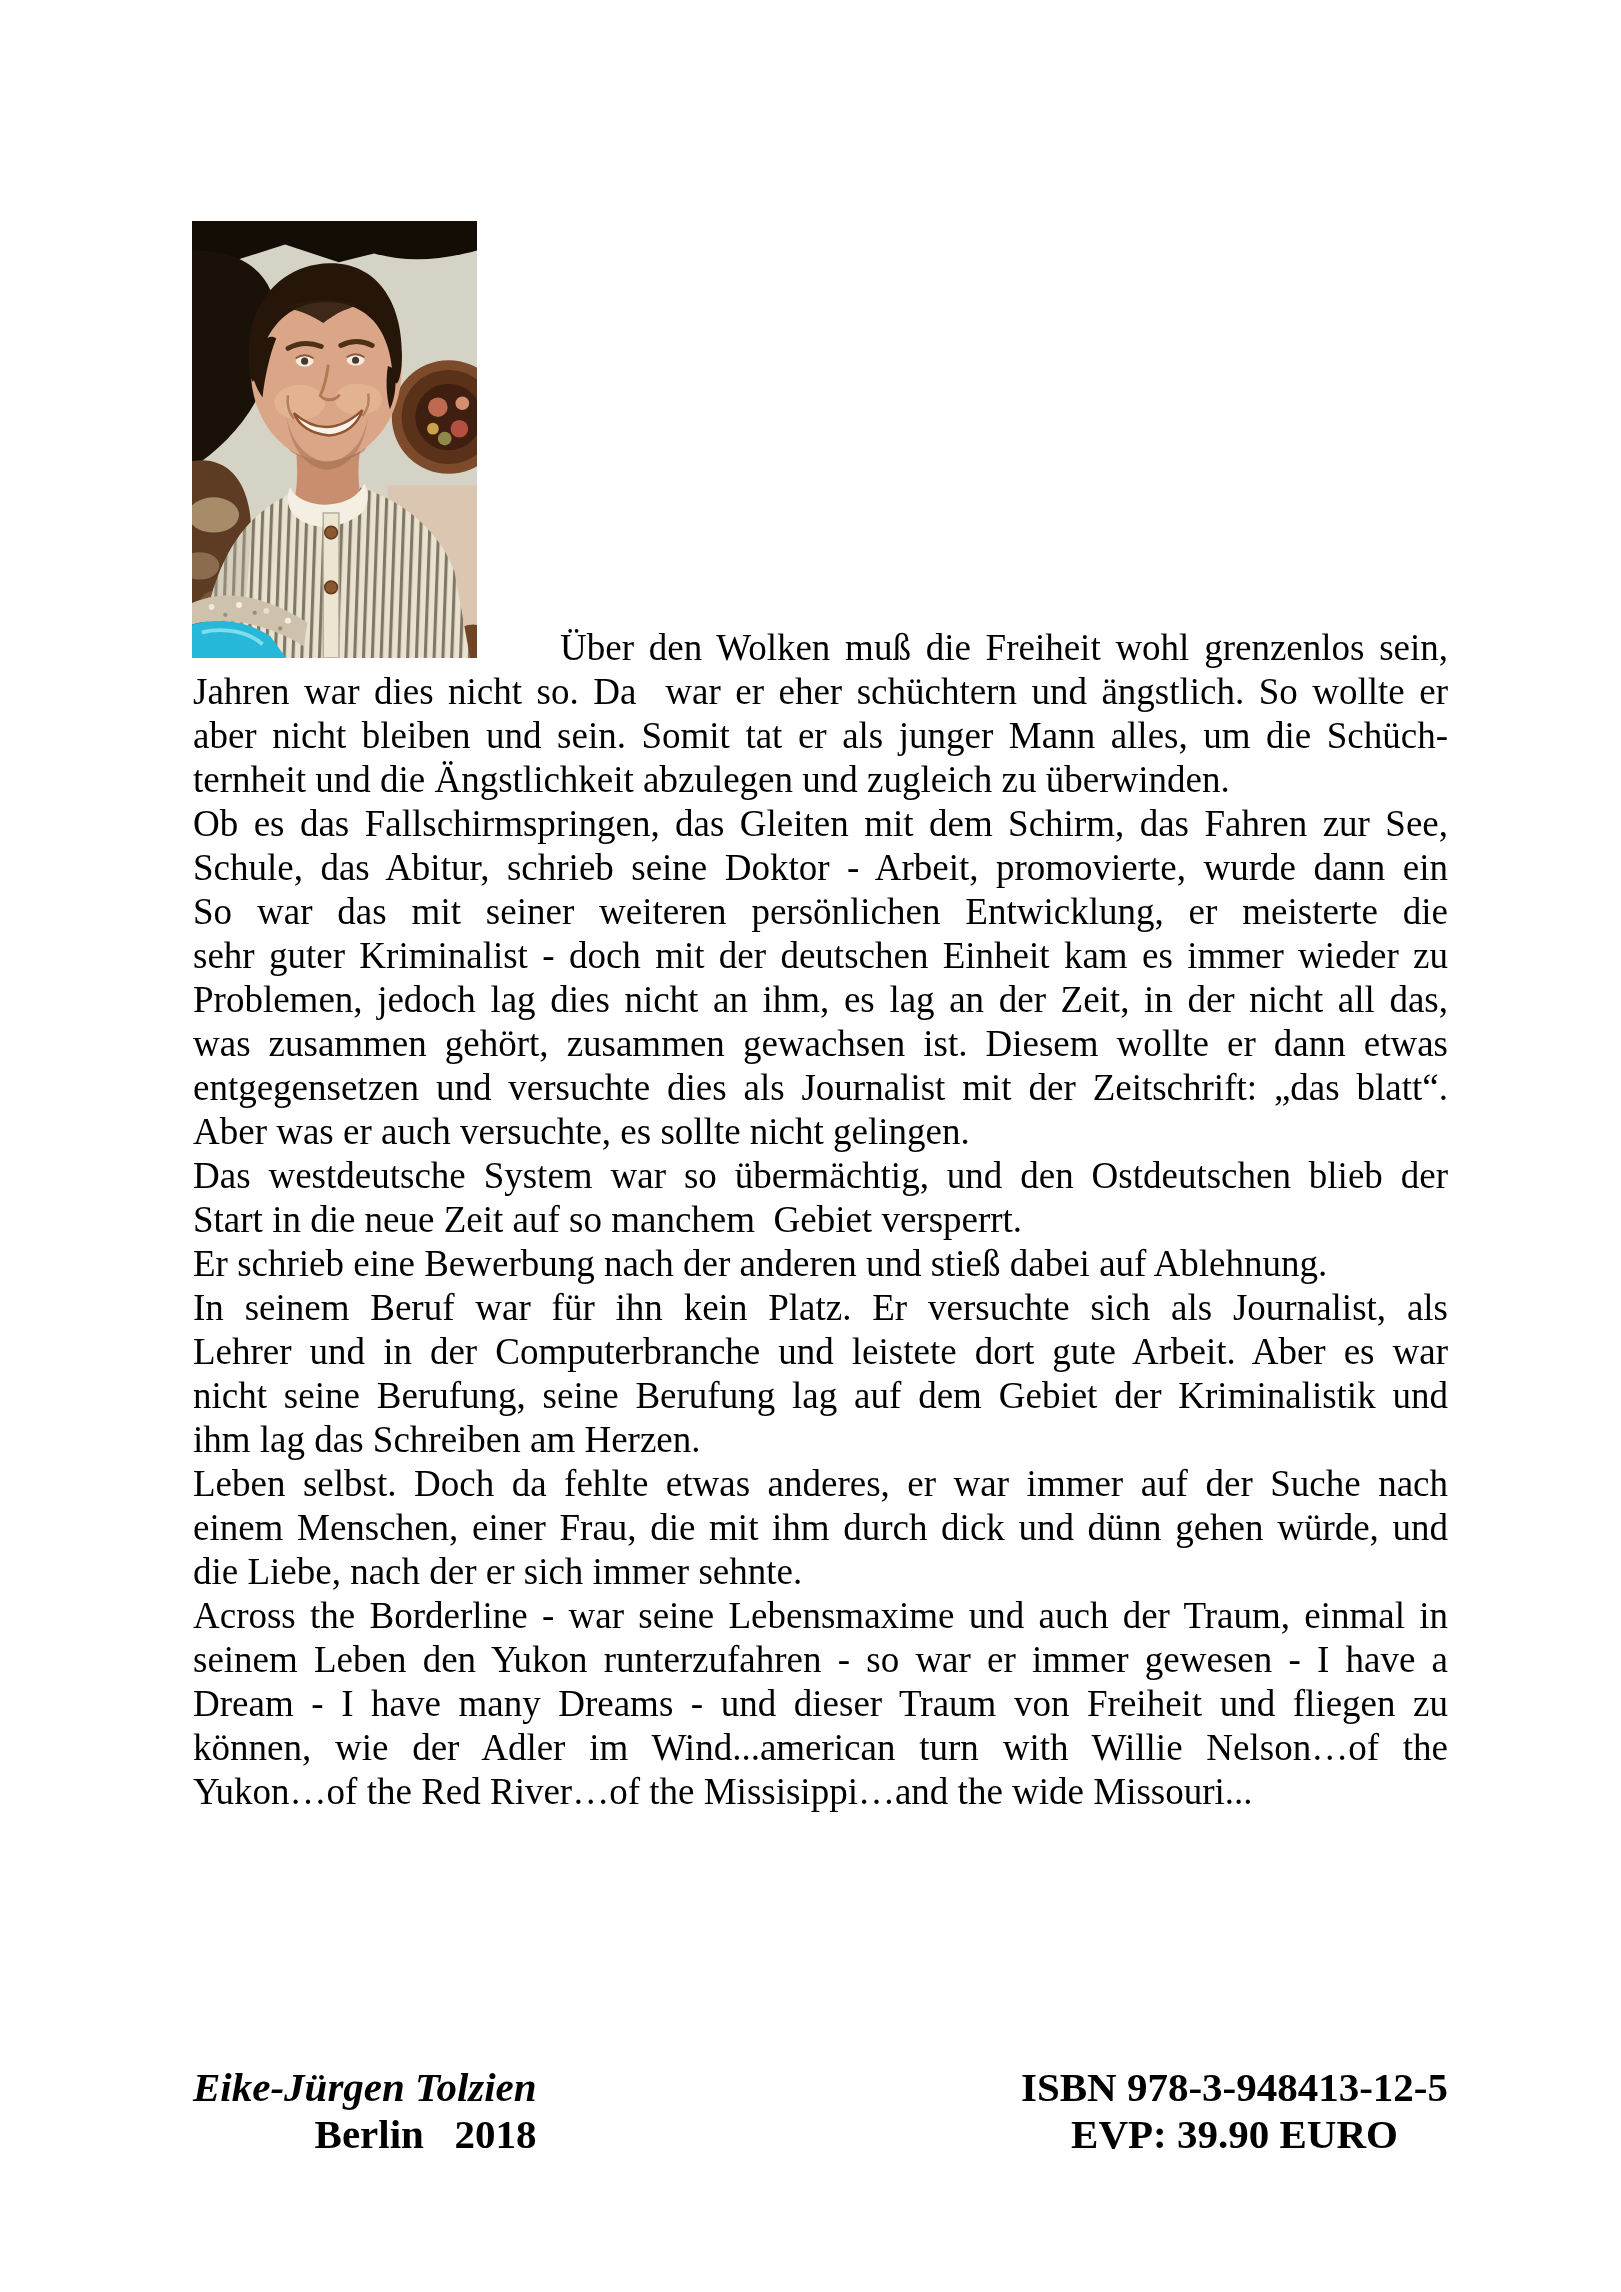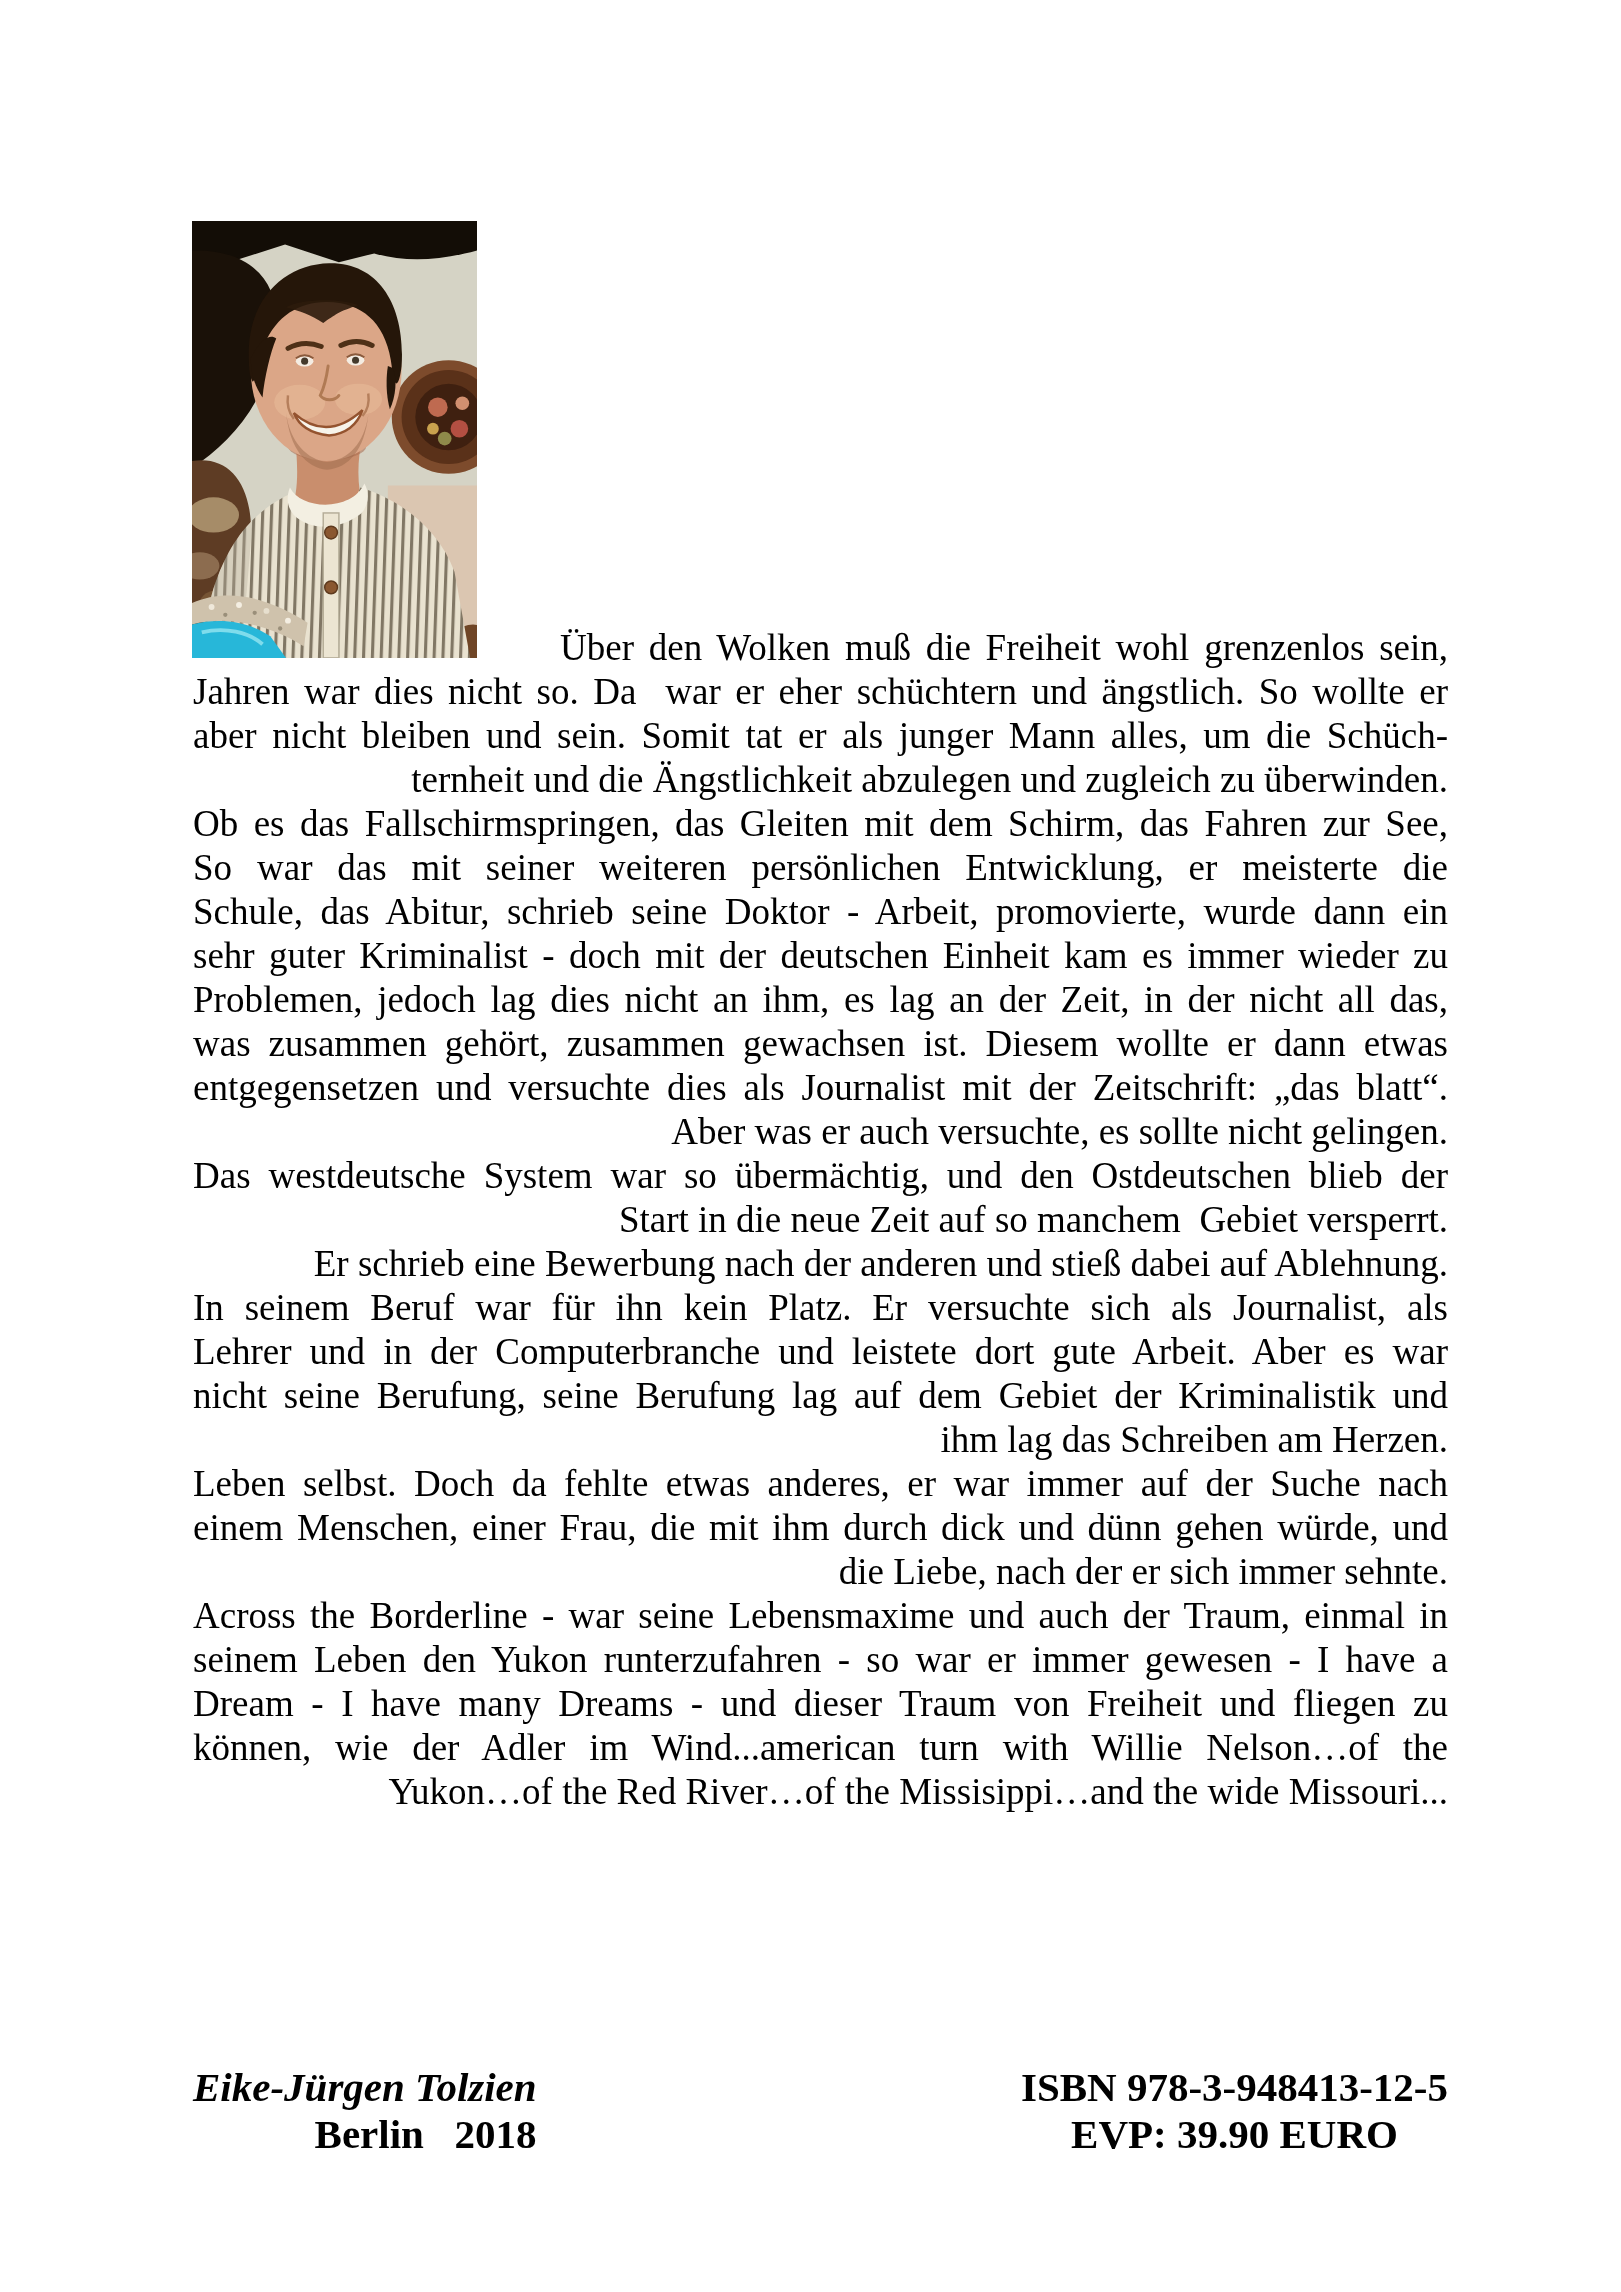--- a/index.html
+++ b/index.html
@@ -21,21 +21,21 @@
     position: absolute; left: 193px; top: 598px; width: 1255px;
     font-size: 37px; line-height: 44px;
   }
   .paragraph { margin: 0; }
   .line {
     white-space: pre-wrap;
     text-align: justify;
     text-align-last: justify;
     text-justify: inter-word;
   }
-  .line-last { text-align: right; text-align-last: auto; }
+  .line-last { text-align: left; text-align-last: auto; }
   .line-indent { text-indent: 367px; }
   .bold { font-weight: 400; }
   .footer {
     position: absolute; left: 193px; top: 2036px; width: 1255px;
     display: flex; justify-content: space-between; align-items: flex-start;
     font-size: 41px; line-height: 47px; font-weight: 700;
   }
   .footer-left { text-align: right; }
   .footer-right { text-align: right; }
   .author { font-style: italic; white-space: pre; }
@@ -133,22 +133,22 @@
       <div class="paragraph">
         <div class="line line-indent"><span>Über den Wolken muß die Freiheit wohl grenzenlos sein,</span></div>
         <div class="line"><span>Jahren war dies nicht so. Da  war er eher schüchtern und ängstlich. So wollte er</span></div>
         <div class="line"><span>aber nicht bleiben und sein. Somit tat er als junger Mann alles, um die Schüch-</span></div>
         <div class="line line-last"><span>ternheit und die Ängstlichkeit abzulegen und zugleich zu überwinden.</span></div>
       </div>
       <div class="paragraph">
         <div class="line"><span>Ob es das Fallschirmspringen, das Gleiten mit dem Schirm, das Fahren zur See,</span></div>
       </div>
       <div class="paragraph">
+        <div class="line"><span>Schule, das Abitur, schrieb seine Doktor - Arbeit, promovierte, wurde dann ein</span></div>
         <div class="line"><span>So war das mit seiner weiteren persönlichen Entwicklung, er meisterte die</span></div>
-        <div class="line"><span>Schule, das Abitur, schrieb seine Doktor - Arbeit, promovierte, wurde dann ein</span></div>
         <div class="line"><span>sehr guter Kriminalist - doch mit der deutschen Einheit kam es immer wieder zu</span></div>
         <div class="line"><span>Problemen, jedoch lag dies nicht an ihm, es lag an der Zeit, in der nicht all das,</span></div>
         <div class="line"><span>was zusammen gehört, zusammen gewachsen ist. Diesem wollte er dann etwas</span></div>
         <div class="line"><span>entgegensetzen und versuchte dies als Journalist mit der Zeitschrift: </span><span class="bold">„das blatt“</span><span>.</span></div>
         <div class="line line-last"><span>Aber was er auch versuchte, es sollte nicht gelingen.</span></div>
       </div>
       <div class="paragraph">
         <div class="line"><span>Das westdeutsche System war so übermächtig, und den Ostdeutschen blieb der</span></div>
         <div class="line line-last"><span>Start in die neue Zeit auf so manchem  Gebiet versperrt.</span></div>
       </div>

